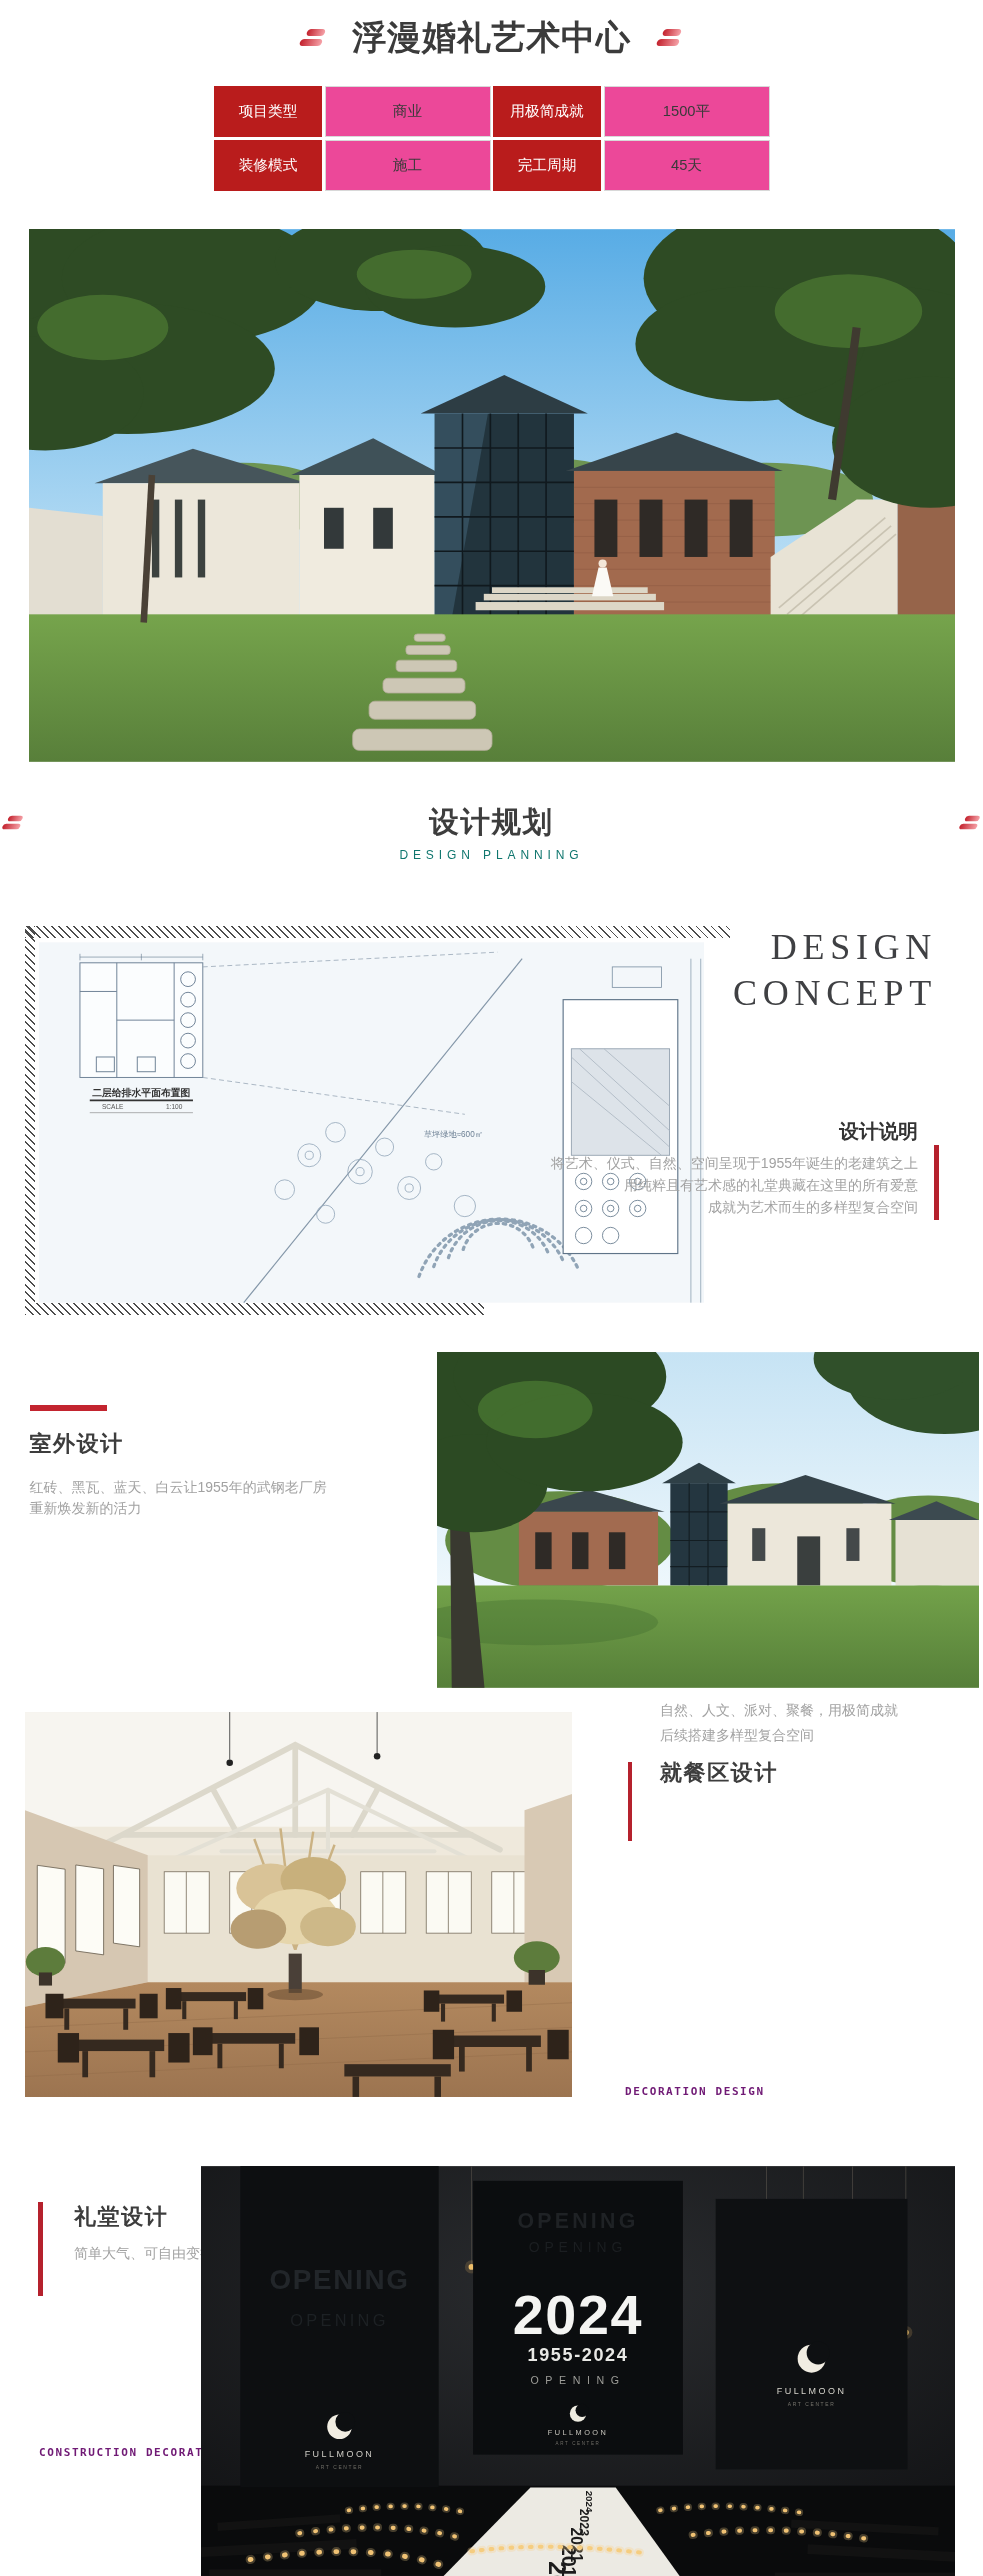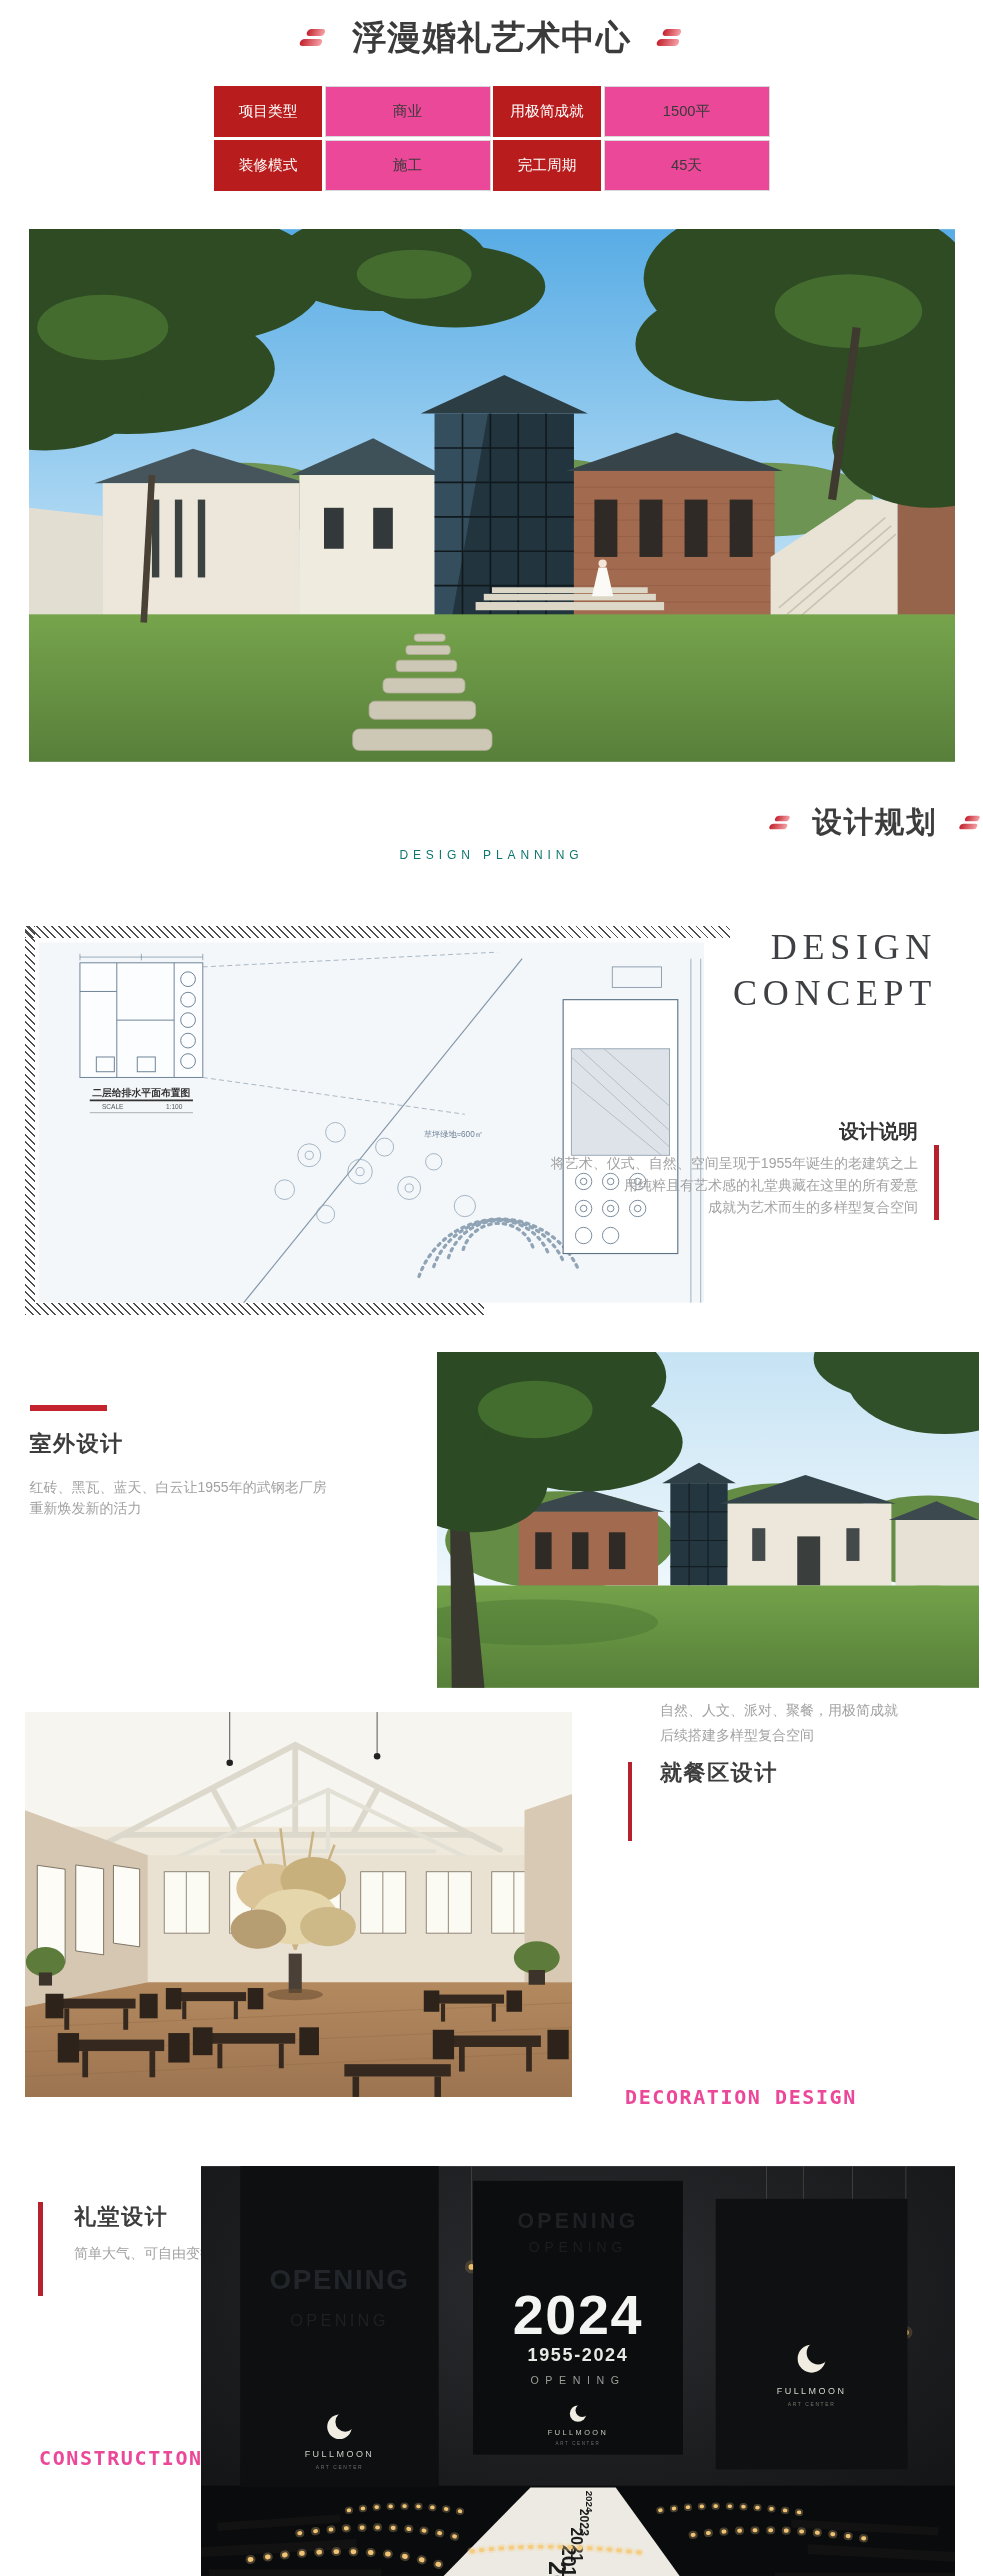--- a/index.html
+++ b/index.html
@@ -20,41 +20,41 @@
   .info-table{top:86px;left:214px;display:grid;grid-template-columns:108px 166px 108px 166px;
               grid-auto-rows:51px;gap:2.5px;}
   .info-table .cell{display:flex;align-items:center;justify-content:center;font-size:14.7px;}
   .info-table .lab{background:#b91c1c;color:#ffffff;}
   .info-table .val{background:#ec4899;border:0.8px solid #d8d8d8;color:#3a3a3a;}
 
   .photo{display:block;}
 
   
   .sec-head{top:803px;left:0;width:983px;text-align:center;}
-  .sec-head-row{display:flex;justify-content:flex-end;align-items:center;gap:20px;}
+  .sec-head-row{display:flex;justify-content:space-between;align-items:center;gap:10px;}
   .sec-head-cn{font-size:29.5px;font-weight:bold;color:#3d3d3d;letter-spacing:1.6px;}
   .sec-head-en{margin-top:4.9px;font-size:12px;color:#0f766e;letter-spacing:4.9px;}
 
   
   .hatch{background:repeating-linear-gradient(45deg,#4d4d4d 0 1.3px,transparent 1.3px 5.3px);}
 
   
   .concept-en{top:924px;left:0;width:937px;text-align:right;
               font-family:"Liberation Serif","DejaVu Serif",serif;
               font-size:36px;line-height:46px;color:#3f4043;letter-spacing:5.7px;}
   .concept-label{top:1118px;left:0;width:918px;text-align:right;font-size:19.7px;font-weight:bold;color:#333;}
   .concept-par{top:1152px;left:0;width:918px;text-align:right;font-size:14px;line-height:22px;color:#a2a2a2;}
   .red-vbar{background:#b5212d;}
 
   
   .feat-hbar{top:1405px;left:30px;width:77px;height:5.7px;background:#c3242f;}
   .feat-title{font-size:22px;font-weight:bold;color:#3d3d3d;letter-spacing:1.6px;}
   .feat-text{font-size:14px;line-height:21px;color:#a2a2a2;}
   .watermark{font-family:"DejaVu Sans Mono","Liberation Mono",monospace;font-weight:bold;
-             font-size:20px;letter-spacing:1.6px;color:#ec4899;white-space:nowrap;}
+             font-size:11px;letter-spacing:1.6px;color:#701a75;white-space:nowrap;}
   svg text{font-family:"Liberation Sans","DejaVu Sans",sans-serif;}
 </style>
 </head>
 <body>
 
 <div id="page">
 
   <div class="abs main-title-row">
     <span class="mk">
         <i class="b1"></i>

